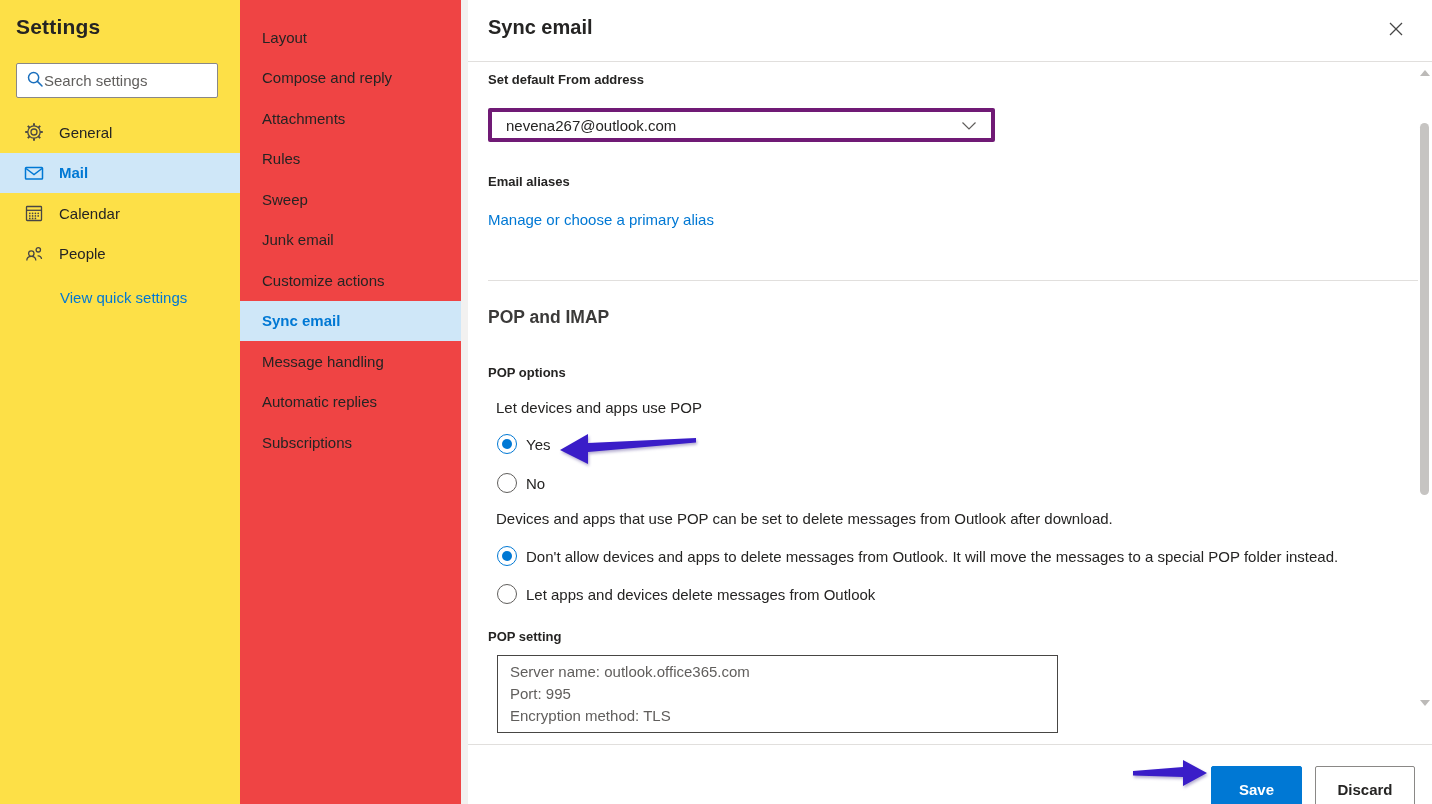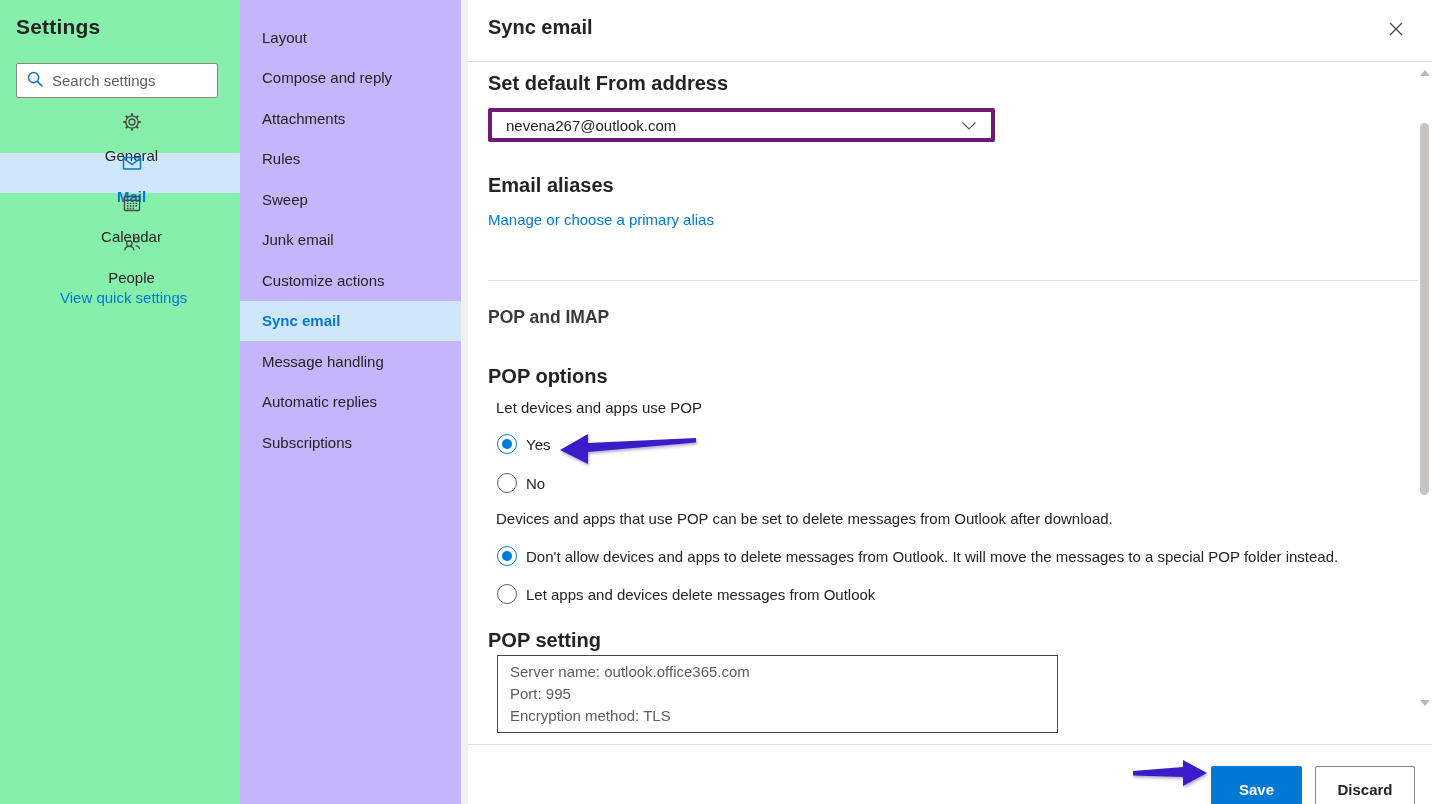--- a/index.html
+++ b/index.html
@@ -1,49 +1,49 @@
 <!DOCTYPE html>
 <html><head>
 <meta charset="utf-8">
 <style>
   * { margin:0; padding:0; box-sizing:border-box; }
   html,body { width:1432px; height:804px; overflow:hidden; background:#fff;
               font-family:"Liberation Sans", sans-serif; color:#252423; }
   .app { display:flex; width:1432px; height:804px; }
 
   
-  .sidebar { width:240px; flex-shrink:0; background:#86efac; position:relative; }
+  .sidebar { width:240px; flex-shrink:0; background:#fde047; position:relative; }
   .side-title { position:absolute; left:16px; top:15px; font-size:21px; font-weight:700; color:#252423; letter-spacing:.2px; }
   .search-box { position:absolute; left:16px; top:63px; width:202px; height:35px; background:#fff;
-                border:1px solid #8a8886; border-radius:2px; display:flex; align-items:center; padding:0 9px; gap:8px; }
+                border:1px solid #8a8886; border-radius:2px; display:flex; align-items:center; padding:0 9px; gap:0; }
   .search-box input { border:none; outline:none; flex:1; min-width:0; font-size:15px; background:transparent;
                       font-family:"Liberation Sans", sans-serif; color:#252423; }
   .search-box input::placeholder { color:#605e5c; }
   .side-items { position:absolute; top:112px; left:0; right:0; }
-  .side-item { height:40.5px; display:flex; align-items:center; padding-left:23px; gap:15px; cursor:pointer; font-size:15px;flex-direction:column; }
+  .side-item { height:40.5px; display:flex; align-items:center; padding-left:23px; gap:15px; cursor:pointer; font-size:15px; }
   .side-item .ic { width:21px; display:flex; justify-content:center; align-items:center; }
   .side-item.selected { background:#cfe7f8; }
   .side-item.selected .lab { color:#0078d4; font-weight:700; }
   .quick-link { position:absolute; left:60px; top:289px; font-size:15px; color:#0078d4; cursor:pointer; text-decoration:none; }
 
   
-  .nav-col { width:228px; flex-shrink:0; background:#c4b5fd; position:relative; padding-top:17px; }
+  .nav-col { width:228px; flex-shrink:0; background:#ef4444; position:relative; padding-top:17px; }
   .nav-gutter { position:absolute; right:0; top:0; bottom:0; width:7px; background:#f2f1f0; }
   .nav-item { height:40.5px; display:flex; align-items:center; padding-left:22px; font-size:15px; color:#252423;
               cursor:pointer; width:226px; }
   .nav-item.selected { background:#cfe7f8; color:#0078d4; font-weight:700; }
 
   
   .main { flex:1; position:relative; background:#fff; }
   .main-header { position:absolute; top:0; left:0; right:0; height:62px; border-bottom:1px solid #e1dfdd; }
   .main-title { position:absolute; left:20px; top:16px; font-size:20px; font-weight:700; color:#252423; }
   .close-btn { position:absolute; right:26px; top:20px; width:20px; height:20px; cursor:pointer;
                display:flex; align-items:center; justify-content:center; background:none; border:none; }
 
-  .sec-label { position:absolute; font-size:20px; font-weight:700; color:#252423; }
+  .sec-label { position:absolute; font-size:13px; font-weight:700; color:#252423; }
   .lbl-from { left:20px; top:72px; }
   .dropdown { position:absolute; left:20px; top:108px; width:507px; height:34px; border:4px solid #701a75;
               border-radius:2px; background:#fff; display:flex; align-items:center; justify-content:space-between;
               padding:0 14px; font-size:15px; color:#252423; cursor:pointer; }
   .lbl-aliases { left:20px; top:174px; }
   .alias-link { position:absolute; left:20px; top:211px; font-size:15px; color:#0078d4; cursor:pointer; text-decoration:none; }
   .divider-pop { position:absolute; left:20px; top:280px; width:930px; height:1px; background:#e1dfdd; }
   .pop-heading { position:absolute; left:20px; top:307px; font-size:17.5px; font-weight:700; color:#3b3a39; }
   .lbl-popopts { left:20px; top:365px; }
   .use-pop { position:absolute; left:28px; top:399px; font-size:15px; color:#252423; }

